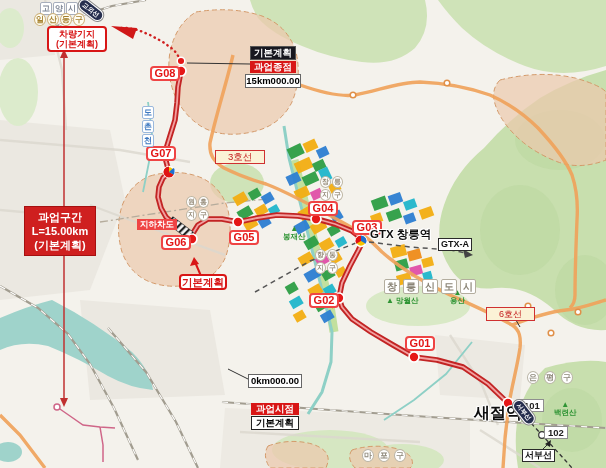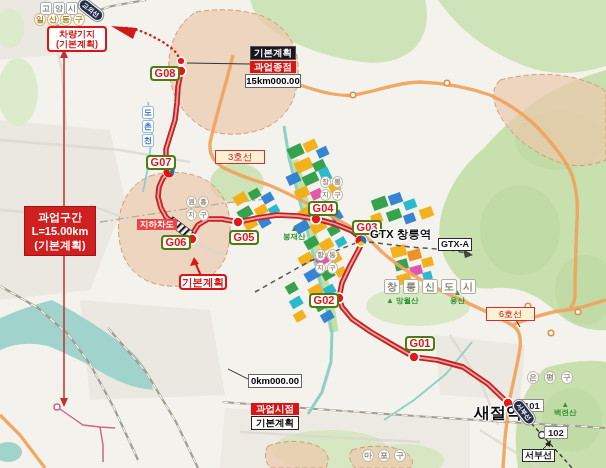--- a/index.html
+++ b/index.html
@@ -1,20 +1,20 @@
 <!DOCTYPE html>
 <html><head>
 <meta charset="utf-8">
 <style>
 *{box-sizing:border-box;margin:0;padding:0}
 html,body{background:#ddd}
 .map{position:relative;width:606px;height:468px;background:#f4f2ec;font-family:"Liberation Sans","DejaVu Sans",sans-serif;overflow:hidden}
 svg.base{position:absolute;left:0;top:0}
 .abs{position:absolute}
-.st{padding:0 2px;height:15px;line-height:11px;background:#fff;border:2px solid #4d7c0f;border-radius:4px;color:#e31515;font-weight:bold;font-size:11px;text-align:center}
+.st{padding:0 2px;height:15px;line-height:11px;background:#fff;border:2px solid #ef4444;border-radius:4px;color:#e31515;font-weight:bold;font-size:11px;text-align:center}
 .halo{text-shadow:1px 0 0 #fff,-1px 0 0 #fff,0 1px 0 #fff,0 -1px 0 #fff,1px 1px 0 #fff,-1px -1px 0 #fff}
 .bname{font-weight:bold;color:#0d0d0d;font-size:11.5px;white-space:nowrap}
 .redbig{background:#cf1f1f;color:#fff;border-radius:0;border:1px solid #a51010;text-align:center;font-weight:bold;font-size:11px;line-height:14px;padding:3px 2px;width:72px}
 .wred{background:#fff;border:2px solid #d81616;border-radius:4px;color:#d81616;font-weight:bold;text-align:center}
 .tag{font-weight:bold;text-align:center;font-size:9.5px;line-height:12px}
 .tag.dark{background:#17171f;color:#fff;border:1px solid #555}
 .tag.red{background:#d81616;color:#fff}
 .tag.white{background:#fff;color:#000;border:1px solid #666}
 .tan{background:#fbf2d6;border:1px solid #cf3030;color:#c42020;font-weight:normal;text-align:center;font-size:9.5px;line-height:12px;padding:0 12px}
 .wbox{background:#fff;border:1px solid #2a2a2a;color:#111;font-weight:bold;text-align:right;font-size:9px;line-height:11px;padding:0 2px}
@@ -286,21 +286,21 @@
   <div>(기본계획)</div>
 </div>
 
 <div class="abs" style="left:250px;top:46px">
   <div class="tag dark" style="width:46px">기본계획</div>
   <div class="tag red" style="width:46px;margin-top:1px">과업종점</div>
   <div class="tag white" style="width:56px;margin-top:1px;margin-left:-5px">15km000.00</div>
 </div>
 
 <div class="abs st" style="left:150px;top:66px;width:30px">G08</div>
-<div class="abs st" style="left:146px;top:155px;width:30px">G07</div>
+<div class="abs st" style="left:146px;top:146px;width:30px">G07</div>
 <div class="abs tan" style="left:215px;top:150px">3호선</div>
 
 <div class="abs redbig" style="left:24px;top:206px">
   <div>과업구간</div>
   <div>L=15.00km</div>
   <div>(기본계획)</div>
 </div>
 
 <div class="abs blk" style="left:137px;top:219px">지하차도</div>
 <div class="abs st" style="left:161px;top:235px;width:30px">G06</div>

